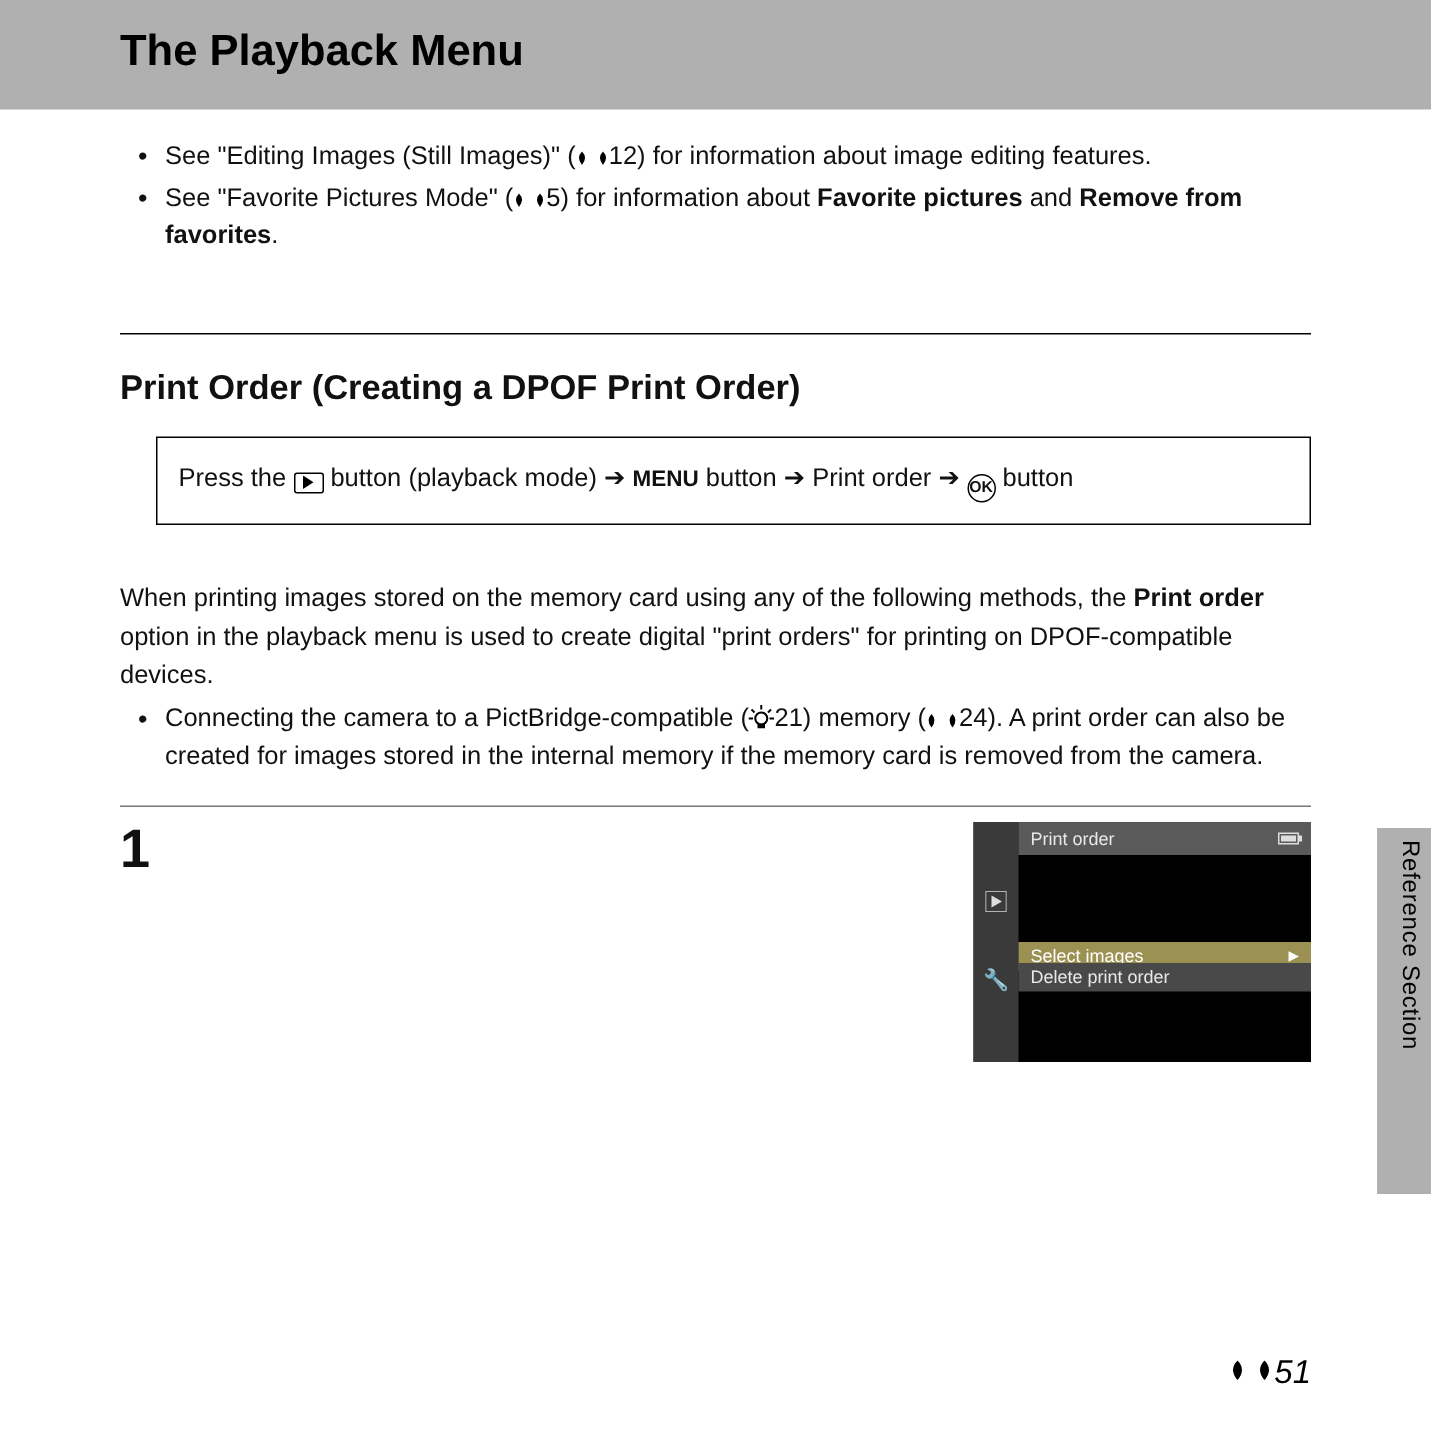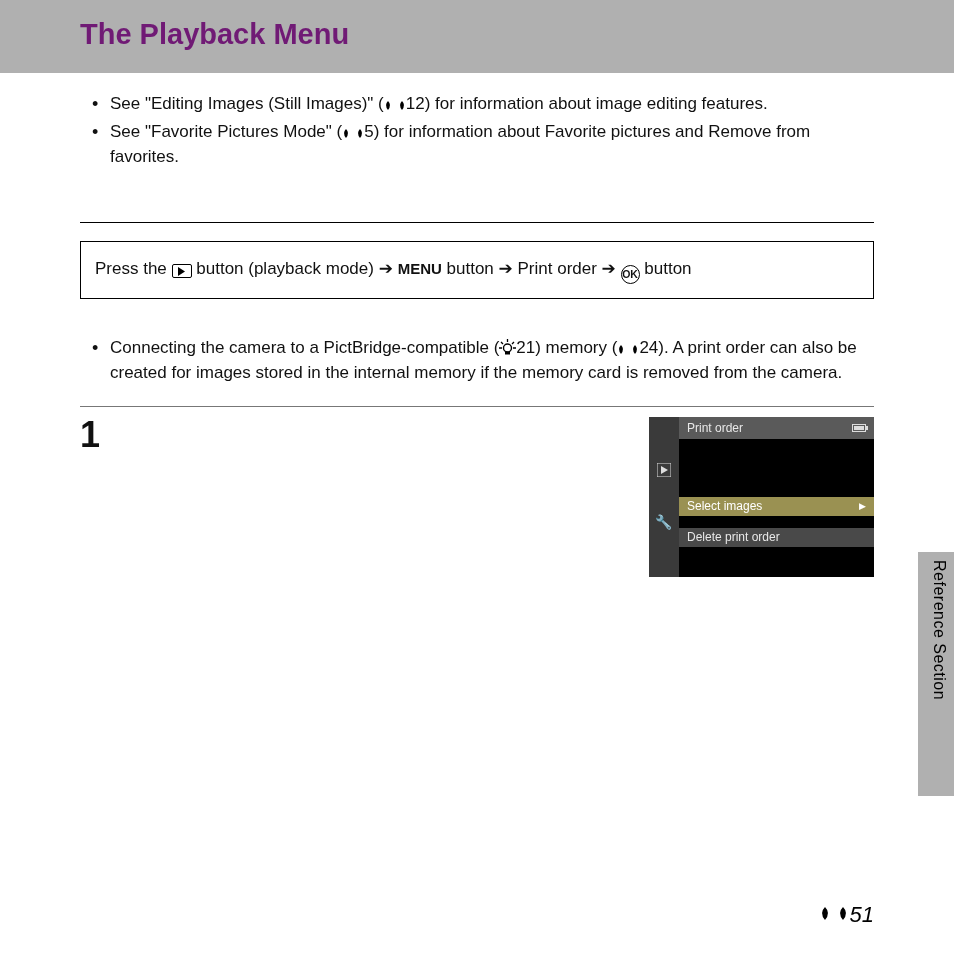--- a/index.html
+++ b/index.html
@@ -12,21 +12,21 @@
     overflow: hidden;
   }
   .header-bar {
     background: #b0b0b0;
     padding: 18px 0 22px 0;
     width: 100%;
   }
   .page-title {
     font-size: 29px;
     font-weight: 700;
-    color: #701a75;
+    color: #000000;
     margin-left: 80px;
   }
   .content {
     padding: 18px 80px 0 80px;
     font-size: 17px;
     line-height: 1.5;
     color: #111;
   }
   .top-bullets {
     list-style: none;
@@ -35,36 +35,37 @@
   .top-bullets li {
     position: relative;
     margin-bottom: 2px;
   }
   .top-bullets li:before {
     content: "•";
     position: absolute;
     left: -18px;
     font-size: 18px;
   }
-  .bold { font-weight: 400; }
+  .bold { font-weight: 700; }
   .rule {
     border: none;
     border-top: 1.2px solid #000;
     margin: 52px 0 18px 0;
   }
   .section-title {
     font-size: 23px;
     font-weight: 700;
     margin-bottom: 16px;
   }
   .nav-box {
     border: 1px solid #000;
     padding: 14px 14px;
     font-size: 17px;
     margin-bottom: 36px;
+    margin-left: 24px;
   }
   .para { margin-bottom: 3px; }
   .sub-bullets {
     list-style: none;
     padding-left: 30px;
     margin-top: 2px;
   }
   .sub-bullets li {
     position: relative;
     margin-bottom: 2px;
@@ -258,31 +259,35 @@
       <span>See "Favorite Pictures Mode" (</span><span class="icon-inline">
           <svg width="22" height="13" viewBox="0 0 22 13">
             <path d="M4 11 Q0 6 4 2 Q8 6 4 11 M4 7 L18 7 M18 11 Q14 6 18 2 Q22 6 18 11" fill="#000"></path>
           </svg>
         </span><span>5</span><span>) for information about </span><span class="bold">Favorite pictures</span><span> and </span><span class="bold">Remove from favorites</span><span>.</span>
     </li>
   </ul>
 
   <hr class="rule">
 
+  <h2 class="section-title">Print Order (Creating a DPOF Print Order)</h2>
 
   <div class="nav-box">
     <span>Press the </span><span class="play-btn">
         <svg width="9" height="9" viewBox="0 0 9 9">
           <path d="M1 0 L8 4.5 L1 9 Z" fill="#000"></path>
         </svg>
       </span><span> button (playback mode) </span><span class="arrow">➔</span>
     <span class="menu-word">MENU</span><span> button </span><span class="arrow">➔</span><span> Print order </span><span class="arrow">➔</span>
     <span class="ok-btn">OK</span><span> button</span>
   </div>
 
+  <p class="para">
+    <span>When printing images stored on the memory card using any of the following methods, the </span><span class="bold">Print order</span><span> option in the playback menu is used to create digital "print orders" for printing on DPOF-compatible devices.</span>
+  </p>
 
   <ul class="sub-bullets">
     <li>
       <span>Connecting the camera to a PictBridge-compatible (</span><span class="icon-inline">
           <svg width="17" height="17" viewBox="0 0 17 17">
             <circle cx="8.5" cy="9" r="4" fill="none" stroke="#000" stroke-width="1.4"></circle>
             <path d="M8.5 0 L8.5 3 M2 3 L4 5 M15 3 L13 5 M0 9 L3 9 M14 9 L17 9" stroke="#000" stroke-width="1.3"></path>
             <rect x="6" y="12.5" width="5" height="3" fill="#000"></rect>
           </svg>
         </span><span>21</span><span>) memory (</span><span class="icon-inline">
@@ -313,21 +318,21 @@
       <div class="screen-header">
         <span>Print order</span>
         <span class="battery">
             <span class="battery-fill"></span>
           </span>
       </div>
       <div class="screen-row highlight" style="top:80px">
         <span>Select images</span>
         <span class="tri">▶</span>
       </div>
-      <div class="screen-row sub" style="top:111px">
+      <div class="screen-row sub" style="top:94px">
         <span>Delete print order</span>
       </div>
     </div>
   </div>
 
 </div>
 
 <div class="side-tab"></div>
 <div class="vtext">Reference Section</div>
 

